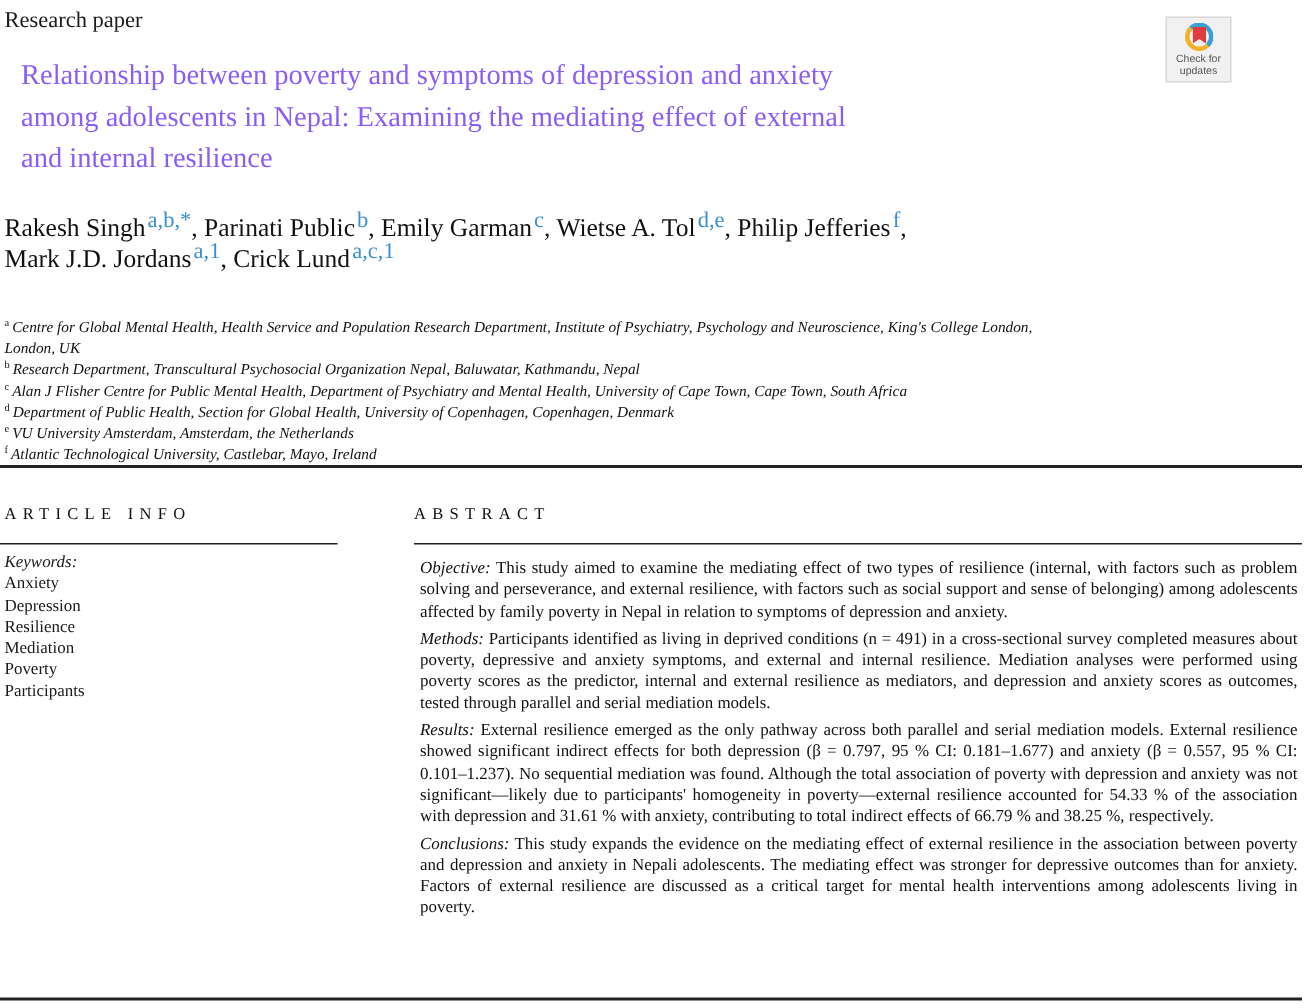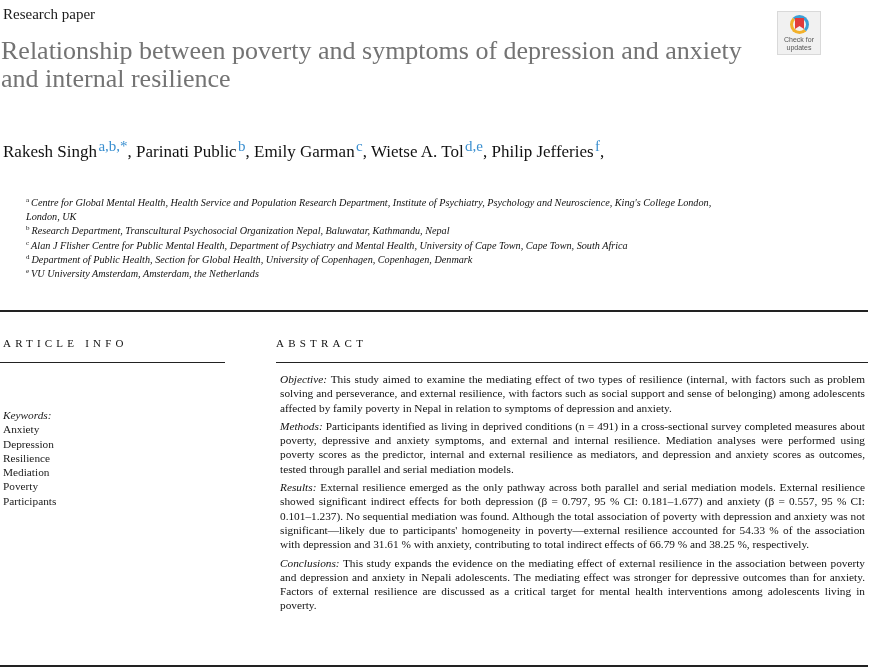--- a/index.html
+++ b/index.html
@@ -2,21 +2,21 @@
 <html><head>
   <meta charset="utf-8">
   <style>
     html, body { margin: 0; padding: 0; background: #ffffff; }
     body {
       width: 873px; height: 672px; overflow: hidden; position: relative;
       font-family: "Liberation Serif", "DejaVu Serif", serif; color: #1a1a1a;
     }
     .abs { position: absolute; }
     .section-type { left: 3px; top: 6px; font-size: 15px; }
-    .title { left: 1px; top: 37px; width: 760px; font-size: 26px; line-height: 27.5px; color: #737373; }
+    .title { left: 14px; top: 37px; width: 760px; font-size: 19px; line-height: 27.5px; color: #8b5cf6; }
     .title span { display: block; white-space: nowrap; }
     .crossmark {
       left: 777px; top: 11px; width: 44px; height: 44px;
       background: #f1f1f1; border: 1px solid #d9d9d9; box-sizing: border-box;
     }
     .crossmark .ring {
       position: absolute; left: 12px; top: 3px; width: 19px; height: 19px;
       border-radius: 50%; border: 3px solid #3a9fd6; border-bottom-color: #f2b12b; border-left-color: #f2b12b;
       box-sizing: border-box;
     }
@@ -24,67 +24,72 @@
       position: absolute; left: 17px; top: 6px; width: 9px; height: 11px; background: #e13b3b;
       clip-path: polygon(0 0, 100% 0, 100% 100%, 50% 72%, 0 100%);
     }
     .crossmark .cm-text {
       position: absolute; left: 0; top: 24px; width: 100%; text-align: center;
       font-family: "Liberation Sans", sans-serif; font-size: 7px; line-height: 7.5px; color: #555;
     }
     .authors { left: 3px; top: 141px; font-size: 17px; line-height: 21px; color: #111; }
     .authors .line { display: block; white-space: nowrap; }
     sup.aff { color: #3a8fd0; font-size: 15px; vertical-align: 6px; line-height: 0; font-family: Liberation Serif, serif; }
-    .affils { left: 3px; top: 196px; font-size: 10.2px; line-height: 14.2px; font-style: italic; color: #111; margin-left: 23px; }
+    .affils { left: 3px; top: 212px; font-size: 10.2px; line-height: 14.2px; font-style: italic; color: #111; }
     .affils .row { display: block; white-space: nowrap; }
     .affils sup { font-style: normal; font-size: 7px; vertical-align: 4px; line-height: 0; margin-right: 2px; }
     .rule { position: absolute; height: 1.5px; background: #222; }
     .heading { font-size: 11px; letter-spacing: 4.2px; color: #111; }
     .kw { left: 3px; top: 368px; font-size: 11.3px; line-height: 14.3px; }
-    .kw .kw-label { font-style: italic; display: block; margin-top: 40px; }
+    .kw .kw-label { font-style: italic; display: block; }
     .kw .kw-item { display: block; }
     .abstract {
       left: 276px; top: 368px; width: 593px; font-size: 11.3px; line-height: 14.3px;
       text-align: justify; color: #111;
     }
     .abstract p { margin: 4px; }
     .abstract .lbl { font-style: italic; }
   </style>
 </head>
 <body>
 
 <div class="abs section-type">Research paper</div>
 
 <div class="abs title">
   <span>Relationship between poverty and symptoms of depression and anxiety</span>
+  <span>among adolescents in Nepal: Examining the mediating effect of external</span>
   <span>and internal resilience</span>
 </div>
 
 <div class="abs crossmark">
   <div class="ring"></div>
   <div class="flag"></div>
   <div class="cm-text">
     <div>Check for</div>
     <div>updates</div>
   </div>
 </div>
 
 <div class="abs authors">
   <span class="line">
     <span>Rakesh Singh</span> <sup class="aff">a,b,*</sup><span>, </span><span>Parinati Public</span> <sup class="aff">b</sup><span>, </span><span>Emily Garman</span> <sup class="aff">c</sup><span>, </span><span>Wietse A. Tol</span> <sup class="aff">d,e</sup><span>, </span><span>Philip Jefferies</span> <sup class="aff">f</sup><span>,</span>
   </span>
+  <span class="line">
+    <span>Mark J.D. Jordans</span> <sup class="aff">a,1</sup><span>, </span><span>Crick Lund</span> <sup class="aff">a,c,1</sup>
+  </span>
 </div>
 
 <div class="abs affils">
   <span class="row"><sup>a</sup><span>Centre for Global Mental Health, Health Service and Population Research Department, Institute of Psychiatry, Psychology and Neuroscience, King's College London,</span></span>
   <span class="row">London, UK</span>
   <span class="row"><sup>b</sup><span>Research Department, Transcultural Psychosocial Organization Nepal, Baluwatar, Kathmandu, Nepal</span></span>
   <span class="row"><sup>c</sup><span>Alan J Flisher Centre for Public Mental Health, Department of Psychiatry and Mental Health, University of Cape Town, Cape Town, South Africa</span></span>
   <span class="row"><sup>d</sup><span>Department of Public Health, Section for Global Health, University of Copenhagen, Copenhagen, Denmark</span></span>
   <span class="row"><sup>e</sup><span>VU University Amsterdam, Amsterdam, the Netherlands</span></span>
+  <span class="row"><sup>f</sup><span>Atlantic Technological University, Castlebar, Mayo, Ireland</span></span>
 </div>
 
 <div class="rule" style="left:0; top:310px; width:868px;"></div>
 
 <div class="abs heading" style="left:3px; top:337px;">ARTICLE INFO</div>
 <div class="abs heading" style="left:276px; top:337px;">ABSTRACT</div>
 
 <div class="rule" style="left:0; top:362px; width:225px; height:1.2px;"></div>
 <div class="rule" style="left:276px; top:362px; width:592px; height:1.2px;"></div>
 

